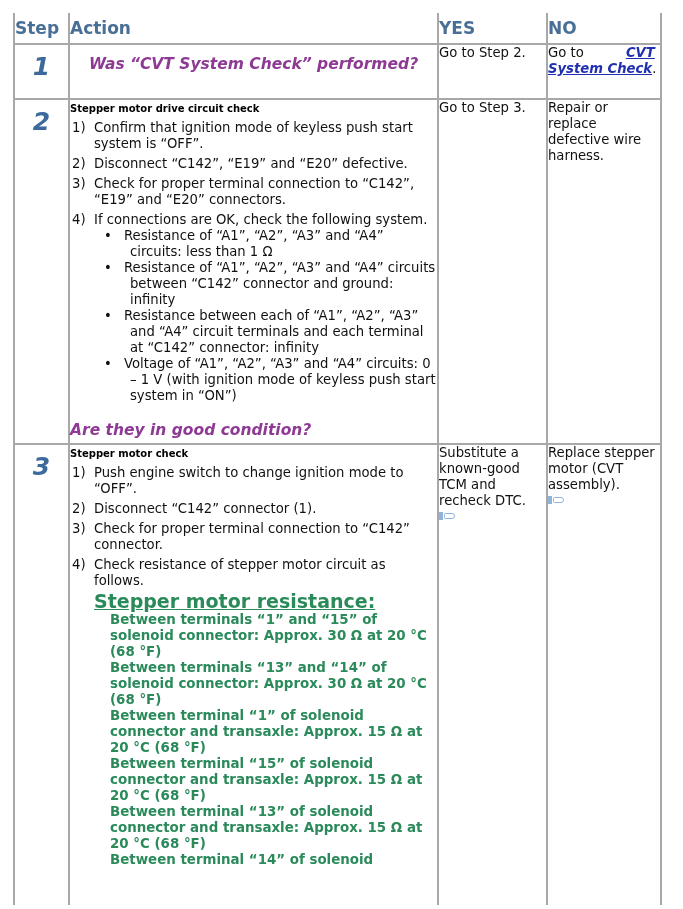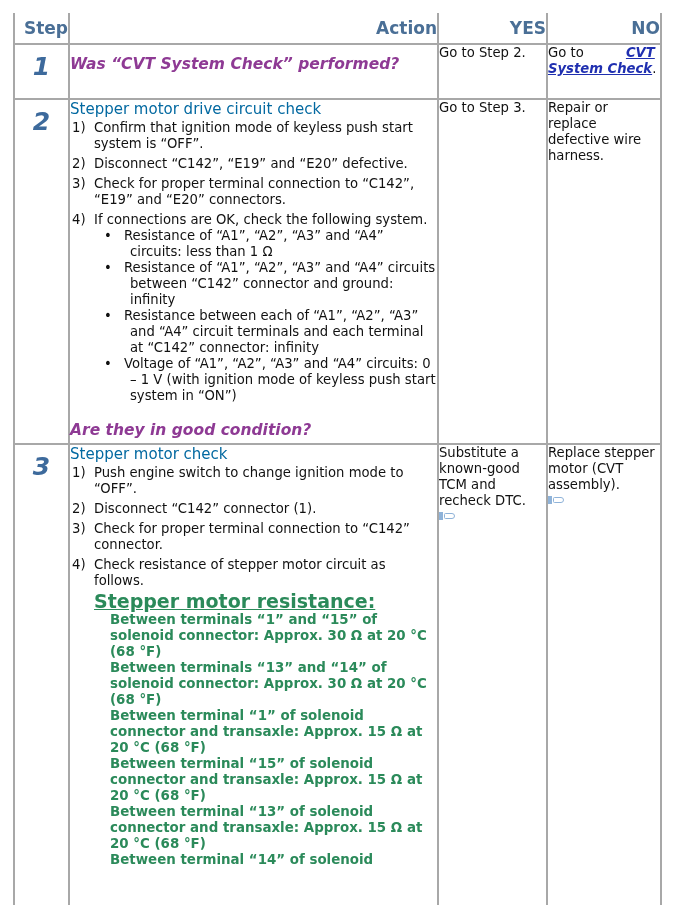--- a/index.html
+++ b/index.html
@@ -7,31 +7,31 @@
            font-family: "DejaVu Sans", sans-serif; color: #111; }
     table.trouble {
       position: absolute; left: 13px; top: 13px;
       border-collapse: collapse; table-layout: fixed;
       width: 647px;
     }
     table.trouble td, table.trouble th {
       border: 2px solid #a8a8a8; vertical-align: top; padding: 0;
     }
     table.trouble tr.header th { border-top: none; height: 30px; vertical-align: middle;
-      color: #4a6f96; font-weight: bold; font-size: 17px; text-align: right; }
+      color: #4a6f96; font-weight: bold; font-size: 17px; text-align: left; }
     col.c-step { width: 55px; }
     col.c-action { width: 369px; }
     col.c-yes { width: 109px; }
     col.c-no { width: 114px; }
     .stepnum { color: #3d6a9c; font-weight: bold; font-style: italic; font-size: 25px;
       text-align: center; padding-top: 7px; display: block; }
     td.action { padding: 6px 6px 4px 6px; font-size: 13.2px; line-height: 16px; }
     .question { color: #8e3a94; font-weight: bold; font-style: italic; font-size: 15.5px; line-height: 20px; }
-    .q1 { margin-top: 9px; }
-    .subhead { color: #0369a1; font-weight: normal; font-size: 15px; line-height: 18px; }
+    .q1 { margin-top: 9px; text-align: center; }
+    .subhead { color: #000000; font-weight: bold; font-size: 10px; line-height: 18px; }
     ol.steps { list-style: none; margin: 2px 0 0 0; padding: 0; }
     ol.steps > li { position: relative; padding-left: 24px; margin-bottom: 4px; }
     ol.steps > li .num { position: absolute; left: 2px; top: 0; }
     ul.points { list-style: none; margin: 0; padding: 0 0 0 14px; }
     ul.points li { position: relative; padding-left: 22px; text-indent: -6px; margin: 0; }
     ul.points li .bullet { position: absolute; left: -4px; top: 0; text-indent: 0; }
     .question.q2 { margin-top: 16px; }
     .spec-title { color: #2b8a5a; font-weight: bold; font-size: 19px; text-decoration: underline;
       margin: 2px 0 3px 24px; }
     .spec-line { color: #2b8a5a; font-weight: bold; font-size: 13.4px; line-height: 16px; margin-left: 40px; }

